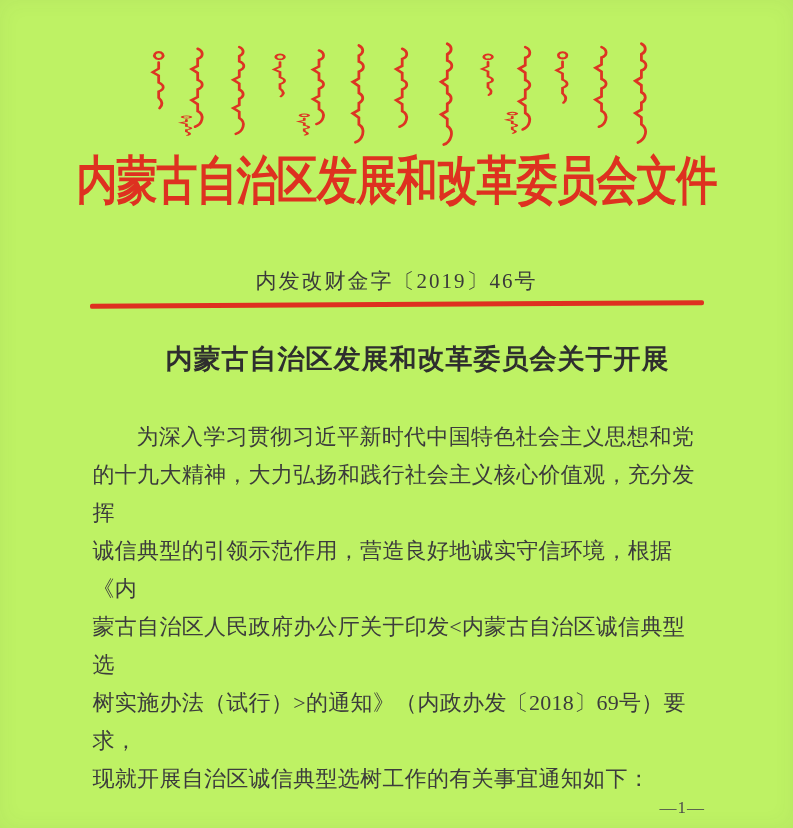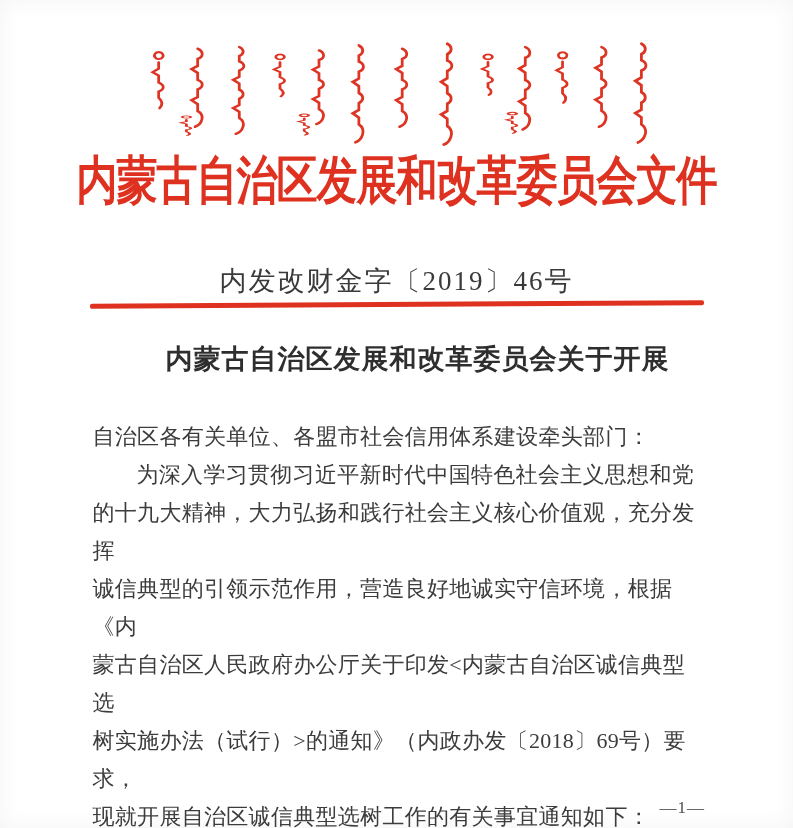--- a/index.html
+++ b/index.html
@@ -6,21 +6,21 @@
     margin: 0;
     padding: 0;
     background: #e8e8e8;
     font-family: "Liberation Serif", "DejaVu Serif", serif;
   }
   .page {
     position: relative;
     width: 793px;
     height: 828px;
     margin: 0 auto;
-    background: #ffffff;
+    background: #bef264;
     overflow: hidden;
     box-shadow: inset 0 0 22px rgba(60,60,60,0.06);
   }
   
   .mongol-banner {
     display: block;
     margin: 42px auto 0 auto;
     width: 600px;
     height: 104px;
   }
@@ -33,21 +33,21 @@
     font-weight: 900;
     letter-spacing: -1px;
     transform: scaleY(1.27);
     transform-origin: top center;
     white-space: nowrap;
   }
   
   .docnum {
     margin-top: 70px;
     text-align: center;
-    font-size: 27px;
+    font-size: 21px;
     line-height: 26px;
     letter-spacing: 2px;
     color: #3a3a3a;
   }
   
   .redline {
     margin: 8px auto 0 auto;
     width: 614px;
     height: 5px;
     border-radius: 2px;
@@ -156,21 +156,20 @@
 
   <div class="docnum">内发改财金字〔2019〕46号</div>
 
   <div class="redline" style="background:#de3120;"></div>
 
   <h2 class="notice-title">
     <div>内蒙古自治区发展和改革委员会关于开展</div>
   </h2>
 
   <div class="body-block">
-    <p class="salutation">自治区各有关单位、各盟市社会信用体系建设牵头部门：</p>
     <p class="main-para">为深入学习贯彻习近平新时代中国特色社会主义思想和党
 的十九大精神，大力弘扬和践行社会主义核心价值观，充分发挥
 诚信典型的引领示范作用，营造良好地诚实守信环境，根据《内
 蒙古自治区人民政府办公厅关于印发&lt;内蒙古自治区诚信典型选
 树实施办法（试行）&gt;的通知》（内政办发〔2018〕69号）要求，
 现就开展自治区诚信典型选树工作的有关事宜通知如下：</p>
 
   </div>
 
   <div class="pagenum">—1—</div>

